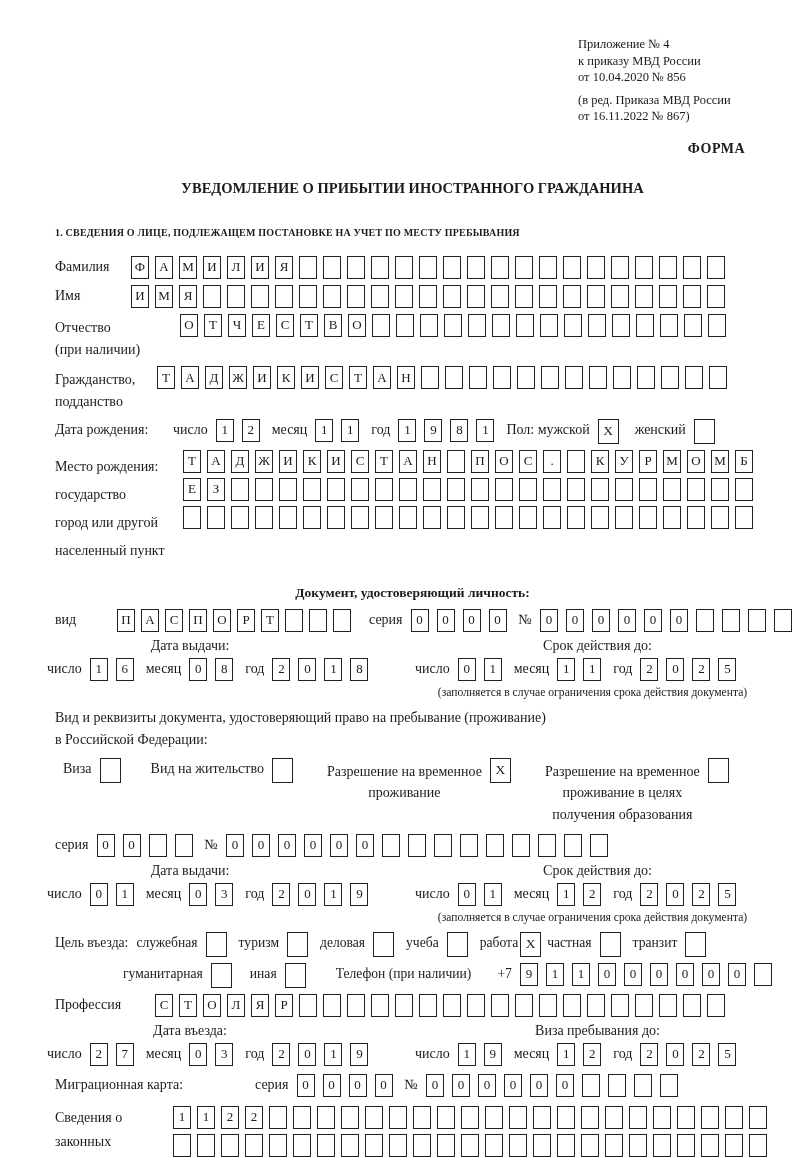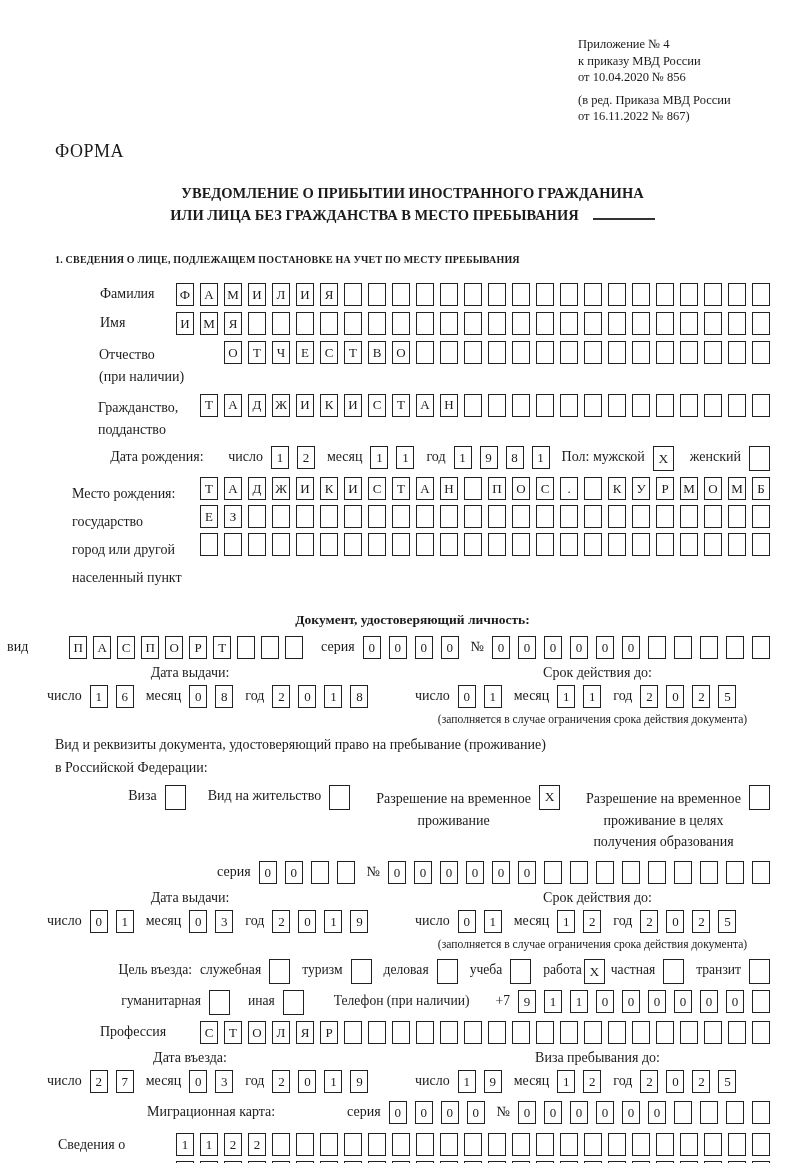--- a/index.html
+++ b/index.html
@@ -7,32 +7,32 @@
   body {
     width: 800px; height: 1163px; overflow: hidden; margin: 0 auto;
     font-family: "Liberation Serif", "DejaVu Serif", serif;
     color: #1b1b1b; font-size: 14px;
   }
   .page { padding: 36px 30px 0 55px; position: relative; }
 
   
   .ref { width: 200px; margin-left: 523px; font-size: 12.5px; line-height: 1.32; }
   .ref .gap { margin-top: 6px; }
-  .forma { text-align: left; padding-right: 25px; font-weight: normal; font-size: 18px; margin-top: 16px; letter-spacing: .5px; }
+  .forma { text-align: right; padding-right: 25px; font-weight: bold; font-size: 14px; margin-top: 16px; letter-spacing: .5px; }
 
   
   .title { text-align: center; font-weight: bold; font-size: 14.5px; line-height: 1.55; margin-top: 20px; }
   .blank-line { display: inline-block; width: 62px; border-bottom: 2px solid #333; margin-left: 14px; vertical-align: baseline; }
 
   .section { font-weight: bold; font-size: 10px; margin-top: 28px; letter-spacing: .2px; }
 
   .form { margin-top: 18px; }
 
   
-  .row { display: flex; align-items: flex-start; margin-bottom: 6px; justify-content: flex-end; }
+  .row { display: flex; align-items: flex-start; margin-bottom: 6px; }
   .lbl { flex: none; padding-top: 3px; }
   .lblcol { flex: none; line-height: 1.55; padding-top: 3px; }
 
   
   .cells { display: flex; gap: 6px; flex: none; }
   .cells.sp { gap: 8px; }
   .cell {
     flex: none; width: 18px; height: 23px; border: 1.6px solid #222;
     display: flex; align-items: center; justify-content: center;
     font-size: 13px; background: #fff;
@@ -55,43 +55,40 @@
   .dcol-r { flex: 1; }
   .dtitle { text-align: center; margin-bottom: 4px; }
   .dcol-l .dtitle { padding-right: 90px; }
   .dcol-r .dtitle { padding-left: 10px; }
   .drow { display: flex; align-items: flex-start; }
   .dnote { font-size: 11.6px; text-align: center; margin-top: 5px; }
 
   .plain { margin-bottom: 6px; line-height: 1.6; }
   .pre { white-space: pre-line; text-align: center; line-height: 1.55; }
   .opt { display: flex; align-items: flex-start; }
-  .optlbl { padding-top: 3px; margin-right: 8px; }
+  .optlbl { padding-top: 3px; margin-right: 8px; margin-left: 8px; }
   .mt2 { margin-top: 2px; } .mt6 { margin-top: 6px; } .mt8 { margin-top: 8px; }
 </style>
 </head>
 <body>
 
 <div class="page">
 
   <div class="ref">
     <div>Приложение № 4</div>
     <div>к приказу МВД России</div>
     <div>от 10.04.2020 № 856</div>
     <div class="gap">(в ред. Приказа МВД России</div>
     <div>от 16.11.2022 № 867)</div>
   </div>
 
   <div class="forma">ФОРМА</div>
 
   <div class="title">
     <div>УВЕДОМЛЕНИЕ О ПРИБЫТИИ ИНОСТРАННОГО ГРАЖДАНИНА</div>
-    <div>
-      <span>ИЛИ ЛИЦА БЕЗ ГРАЖДАНСТВА В МЕСТО ПРЕБЫВАНИЯ</span><span class="blank-line"></span>
-    </div>
   </div>
 
   <div class="section">1. СВЕДЕНИЯ О ЛИЦЕ, ПОДЛЕЖАЩЕМ ПОСТАНОВКЕ НА УЧЕТ ПО МЕСТУ ПРЕБЫВАНИЯ</div>
 
   <div class="form">
 
     <div class="row">
       <span class="lbl" style="width:76px">Фамилия</span>
       <span class="cells">
           <span class="cell">Ф</span>

